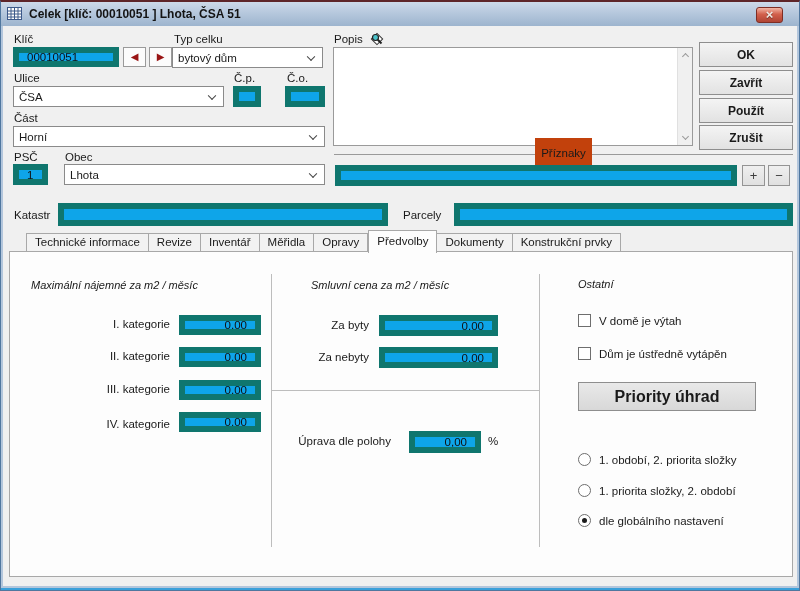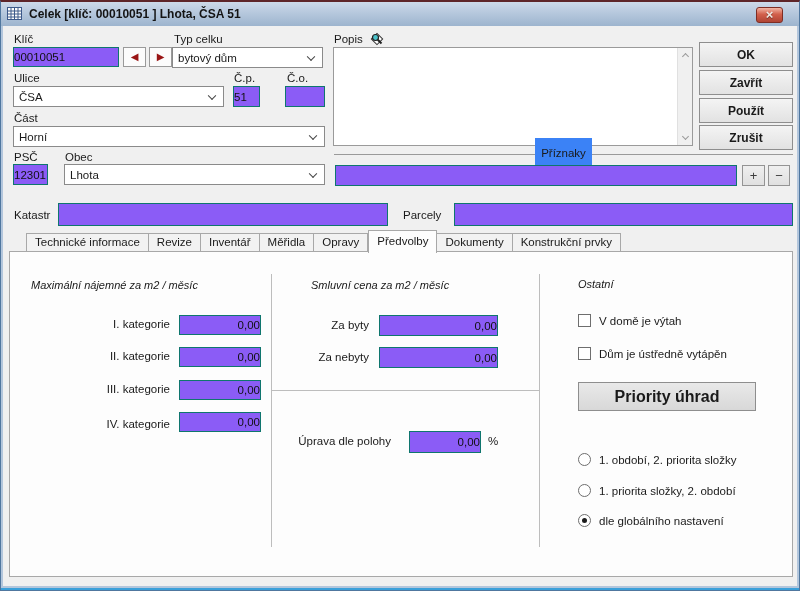--- a/index.html
+++ b/index.html
@@ -24,22 +24,22 @@
     position:absolute; right:16px; top:5px; width:27px; height:16px;
     background:linear-gradient(#f2b5a5, #d2604c 45%, #b04434);
     border:1px solid #7e2d24; border-radius:3px;
     display:flex; align-items:center; justify-content:center; cursor:default;
   }
   .close-x { color:#efe9e4; font-size:13px; font-weight:bold; line-height:10px; text-shadow:0 1px 1px rgba(0,0,0,.4); }
   .dialog-bg { position:absolute; left:2px; right:2px; top:24px; bottom:4px; background:#f0f0f0; }
 
   .lbl { position:absolute; font-size:11.5px; white-space:nowrap; }
   .tb {
-    position:absolute; background:#8b5cf6; border:1px solid #0f766e;
-    font-family:inherit; font-size:11.5px; padding:0 0; color:#111; outline:none;
+    position:absolute; background:#0ea5e9; border:6px solid #0f766e;
+    font-family:inherit; font-size:11.5px; padding:0 8px; color:#111; outline:none;
   }
   .tb.num { text-align:right; }
   .combo {
     position:absolute; background:#fff; border:1px solid #8a8a8a;
     display:flex; align-items:center; padding:0 20px 0 5px; font-size:11.5px; white-space:nowrap;
   }
   .chev { position:absolute; right:8px; top:50%; width:6px; height:6px;
     border-right:1.4px solid #454545; border-bottom:1.4px solid #454545;
     transform:translateY(-70%) rotate(45deg); }
   .nav-btn {
@@ -55,21 +55,21 @@
   .sb-up .sb-chev { top:6px; transform:rotate(-135deg); }
   .sb-down .sb-chev { bottom:6px; transform:rotate(45deg); }
 
   .act-btn {
     position:absolute; left:698px; width:94px; height:25px;
     background:linear-gradient(#f4f4f4,#e2e2e2); border:1px solid #8e8e8e;
     font-weight:bold; font-size:12px; display:flex; align-items:center; justify-content:center;
   }
   .legend-line { position:absolute; left:333px; top:152px; width:459px; height:1px; background:#9a9a9a; }
   .legend-text { position:absolute; left:333px; top:145px; width:459px; text-align:center; font-size:11.5px; }
-  .legend-text span { background:#3b82f6; padding:9px 6px; }
+  .legend-text span { background:#c2410c; padding:9px 6px; }
   .sq-btn {
     position:absolute; top:163px; height:21px; background:linear-gradient(#efefef,#e0e0e0);
     border:1px solid #949494; display:flex; align-items:center; justify-content:center;
     font-size:13px; color:#3d3d3d; line-height:1;
   }
 
   .tabs { position:absolute; left:25px; top:228px; height:21px; display:flex; align-items:flex-end; z-index:6; }
   .tab {
     height:18px; padding:0 8px; line-height:17px; background:#f2f2f2;
     border:1px solid #a8a8a8; border-left-width:0; border-bottom:none;

